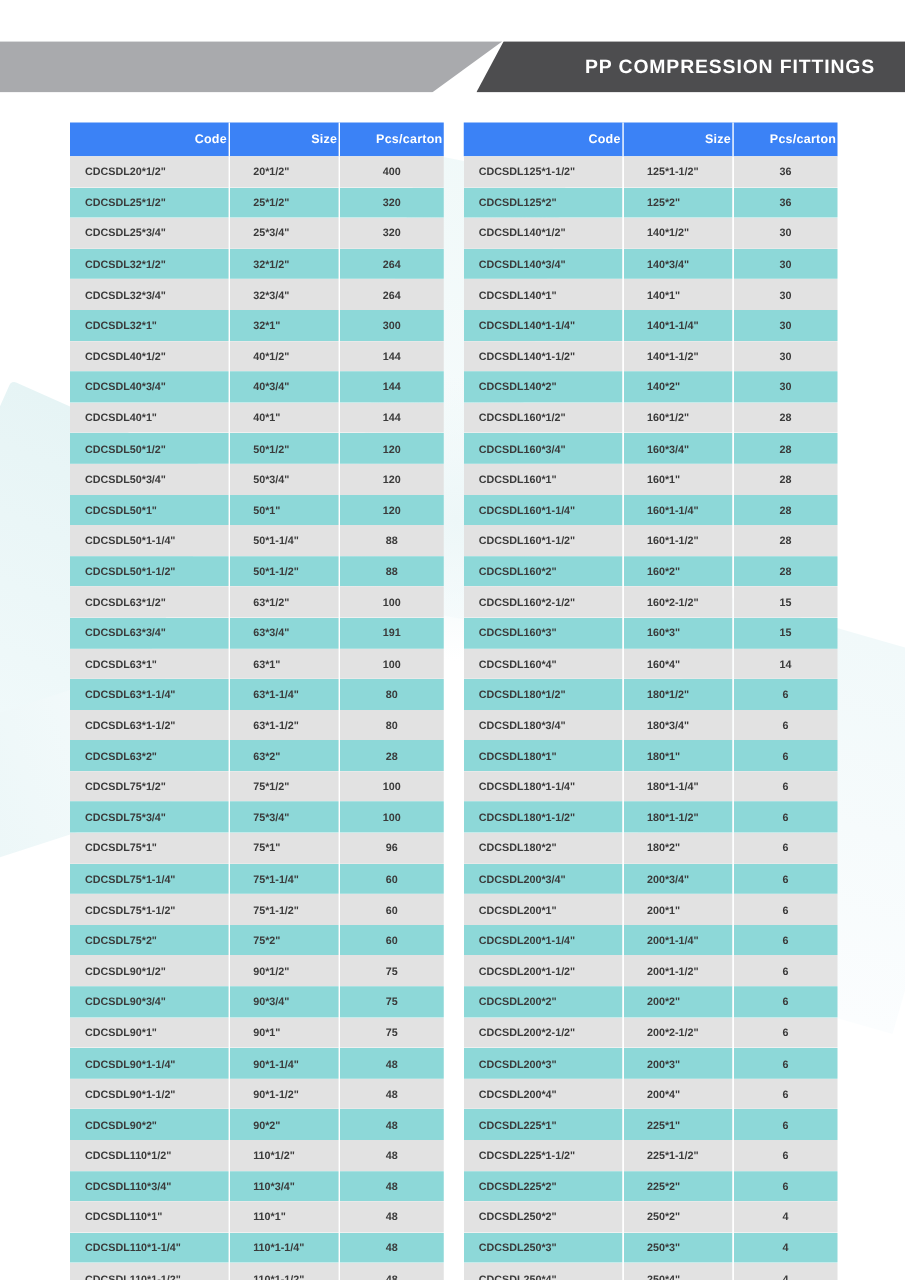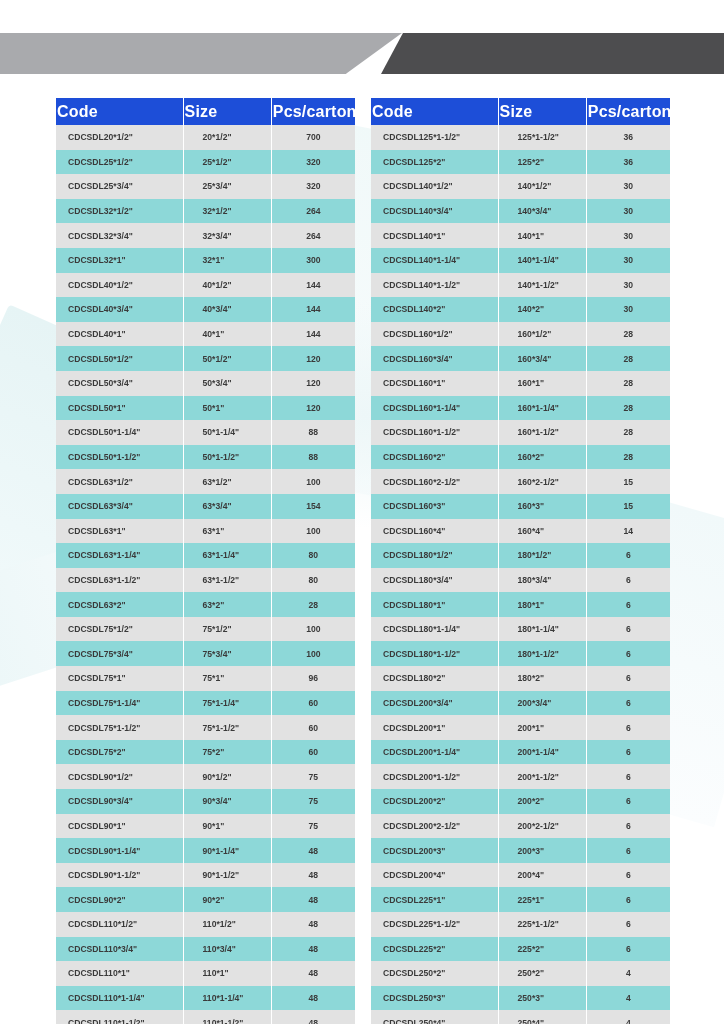--- a/index.html
+++ b/index.html
@@ -74,26 +74,26 @@
 
   table.spec {
     width: 100%; border-collapse: collapse;
     table-layout: fixed;
   }
   table.spec col.c-code { width: 42.5%; }
   table.spec col.c-size { width: 29.5%; }
   table.spec col.c-pcs  { width: 28%; }
 
   table.spec thead th {
-    background: #1d4ed8;
+    background: #3b82f6;
     color: #ffffff;
-    font-size: 16px;
+    font-size: 10px;
     font-weight: bold;
     height: 25px;
-    text-align: left;
+    text-align: right;
     border-right: 1px solid #ffffff;
     letter-spacing: .2px;
   }
   table.spec thead th:last-child { border-right: none; }
 
   table.spec tbody td {
     height: 22.6px;
     font-size: 8.6px;
     font-weight: bold;
     color: #3a3a3a;
@@ -119,20 +119,21 @@
   <div class="wm wm-a"></div>
   <div class="wm wm-b"></div>
   <div class="wm wm-c"></div>
   <div class="wm wm-d"></div>
   <div class="wm wm-e"></div>
 </div>
 
 <div class="banner">
   <div class="banner-left"></div>
   <div class="banner-right"></div>
+  <div class="banner-title">PP COMPRESSION FITTINGS</div>
 </div>
 
 <div class="tables">
 
   <div class="tbl-wrap left">
     <table class="spec">
       <colgroup>
           <col class="c-code">
           <col class="c-size">
           <col class="c-pcs">
@@ -141,21 +142,21 @@
         <tr>
           <th>Code</th>
           <th>Size</th>
           <th>Pcs/carton</th>
         </tr>
       </thead>
       <tbody id="tbody-left">
           <tr class="odd">
             <td class="code">CDCSDL20*1/2"</td>
             <td class="size">20*1/2"</td>
-            <td class="pcs">700</td>
+            <td class="pcs">400</td>
           </tr>
           <tr class="even">
             <td class="code">CDCSDL25*1/2"</td>
             <td class="size">25*1/2"</td>
             <td class="pcs">320</td>
           </tr>
           <tr class="odd">
             <td class="code">CDCSDL25*3/4"</td>
             <td class="size">25*3/4"</td>
             <td class="pcs">320</td>
@@ -216,21 +217,21 @@
             <td class="pcs">88</td>
           </tr>
           <tr class="odd">
             <td class="code">CDCSDL63*1/2"</td>
             <td class="size">63*1/2"</td>
             <td class="pcs">100</td>
           </tr>
           <tr class="even">
             <td class="code">CDCSDL63*3/4"</td>
             <td class="size">63*3/4"</td>
-            <td class="pcs">154</td>
+            <td class="pcs">191</td>
           </tr>
           <tr class="odd">
             <td class="code">CDCSDL63*1"</td>
             <td class="size">63*1"</td>
             <td class="pcs">100</td>
           </tr>
           <tr class="even">
             <td class="code">CDCSDL63*1-1/4"</td>
             <td class="size">63*1-1/4"</td>
             <td class="pcs">80</td>

